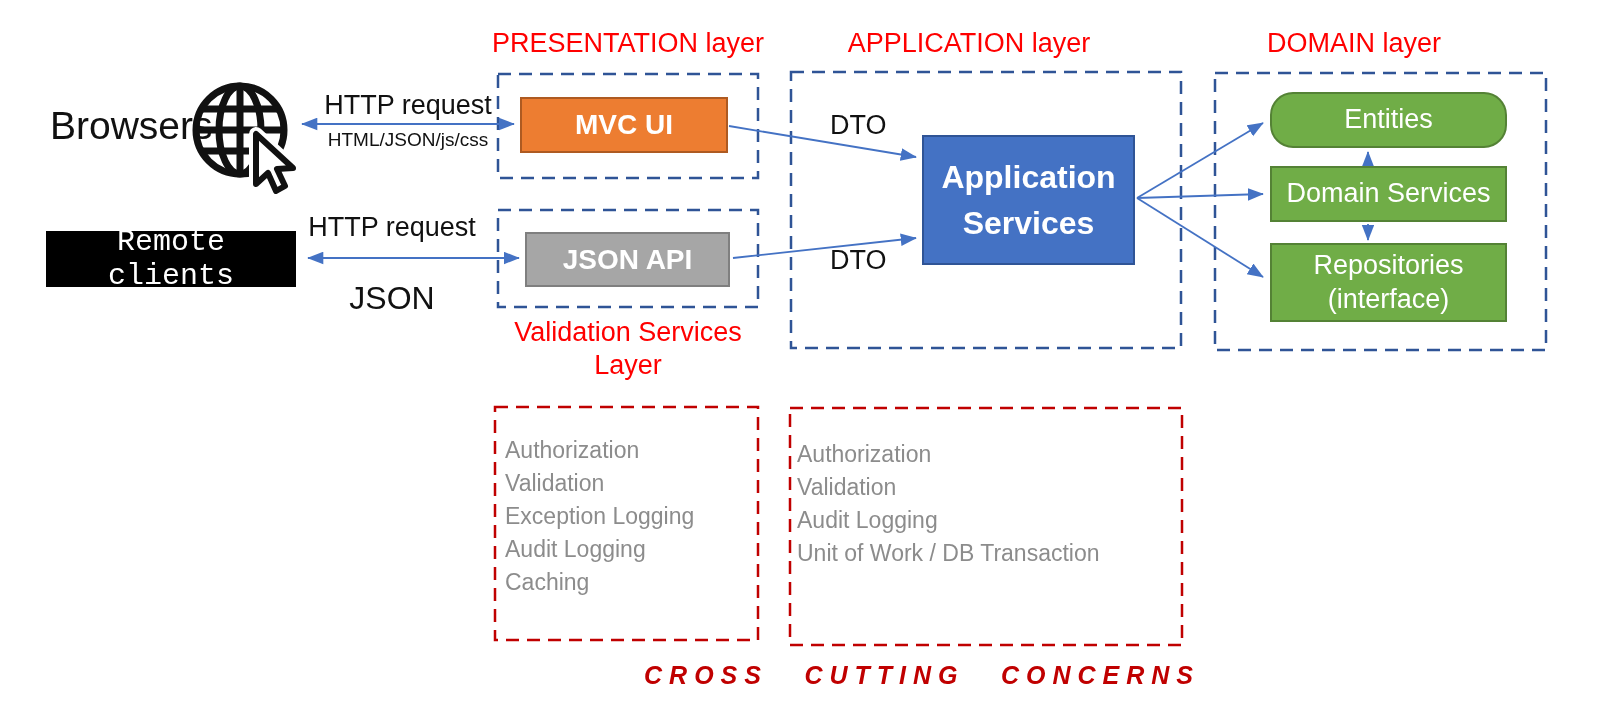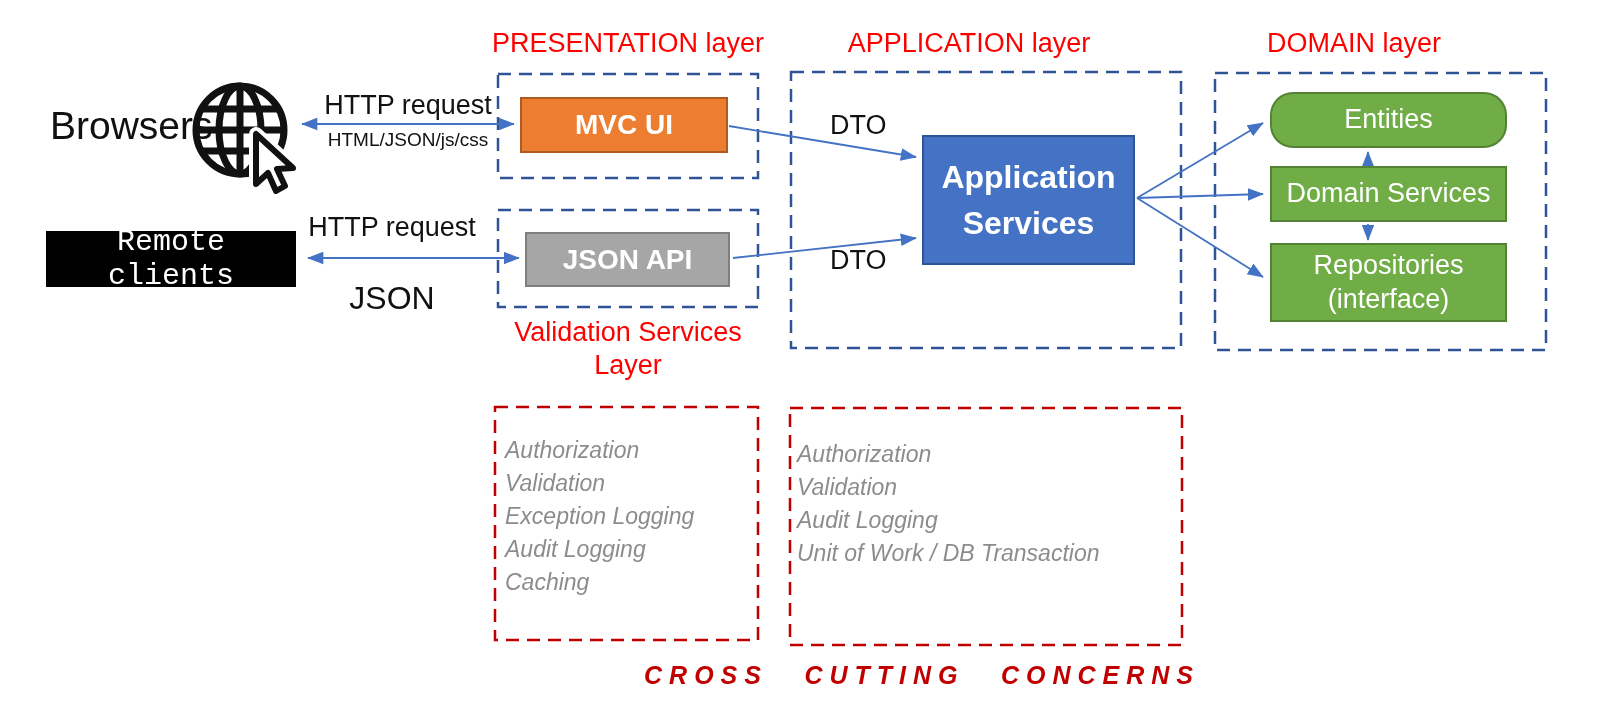--- a/index.html
+++ b/index.html
@@ -17,21 +17,21 @@
     position:absolute;display:flex;align-items:center;justify-content:center;
     color:#ffffff;text-align:center;box-sizing:border-box;
   }
   .node.orange{background:#ED7D31;border:2px solid #AE5A21;font-weight:bold;font-size:28px;}
   .node.gray{background:#A6A6A6;border:2px solid #7F7F7F;font-weight:bold;font-size:28px;}
   .node.blue{background:#4472C4;border:2px solid #2F5496;font-weight:bold;font-size:32px;line-height:1.45;}
   .node.green{background:#70AD47;border:2px solid #548235;font-size:27px;line-height:1.25;}
   .node.black{background:#000000;font-size:30px;font-family:Liberation Mono, monospace;}
   .plain-label{position:absolute;color:#111111;text-align:center;white-space:nowrap;}
   .small-label{position:absolute;color:#111111;text-align:center;white-space:nowrap;}
-  .cc-list{position:absolute;color:#8C8C8C;font-size:23px;line-height:33px;font-style:italic;}
+  .cc-list{position:absolute;color:#8C8C8C;font-size:23px;line-height:33px;}
   .cc-list div{white-space:nowrap;}
   .footer-text{
     position:absolute;color:#C00000;font-size:25px;font-style:italic;
     letter-spacing:0.28em;word-spacing:0.9em;text-align:right;white-space:nowrap;font-weight:bold;
   }
 </style>
 </head>
 <body>
 
 <div id="stage">

